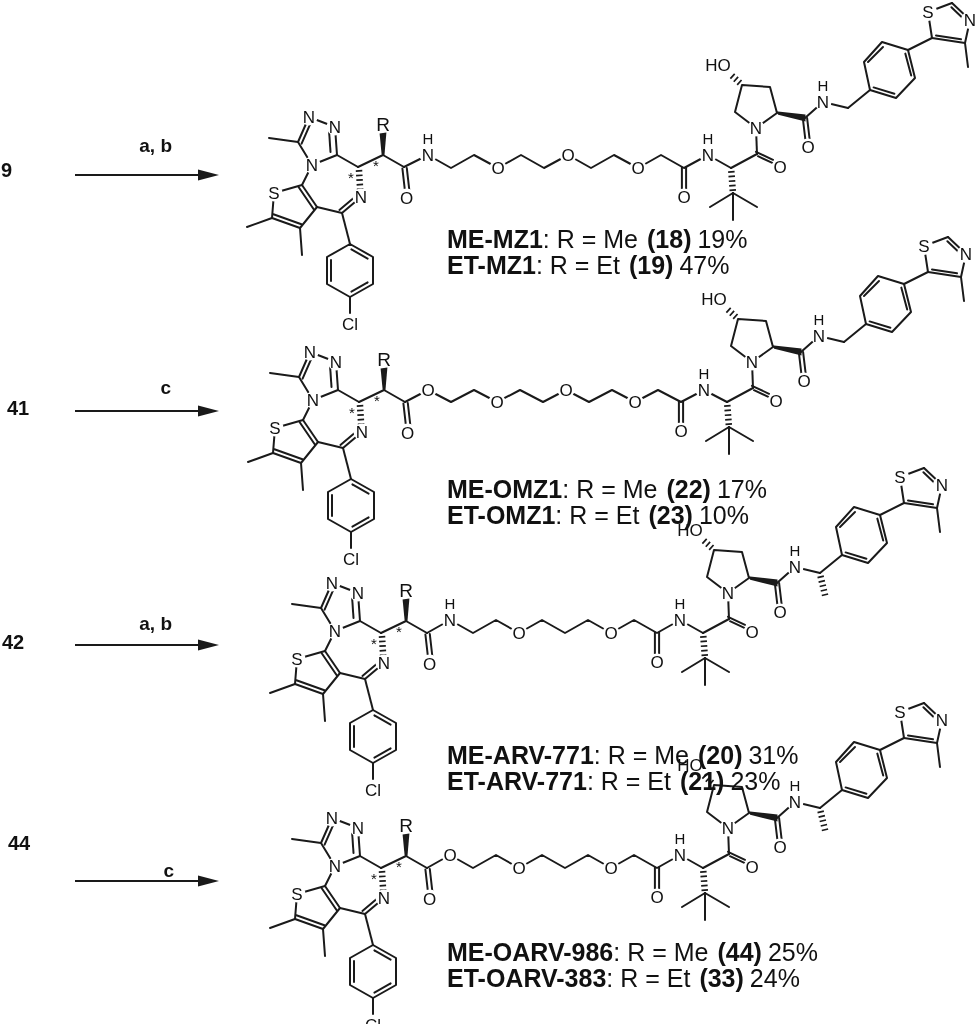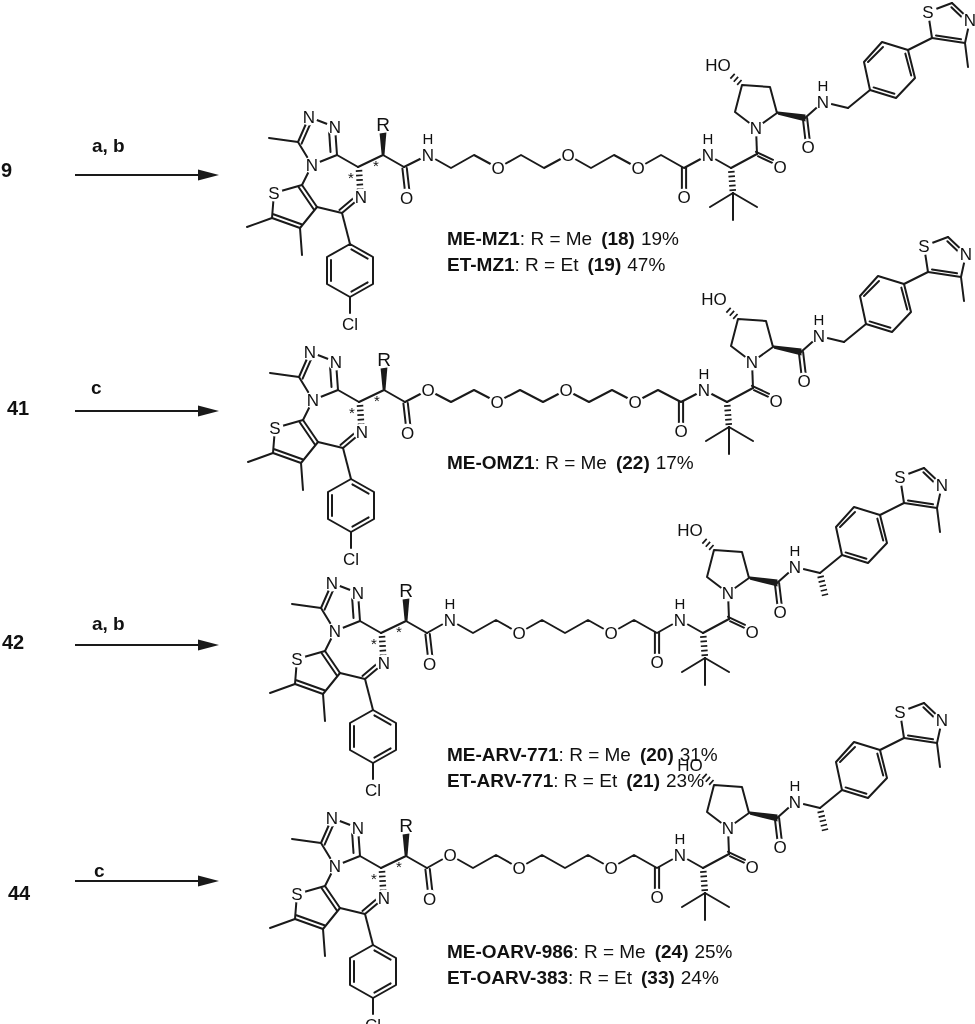--- a/index.html
+++ b/index.html
@@ -13,22 +13,22 @@
   .lc{fill:#ffffff;stroke:none;}
   .arrow{stroke:#1a1a1a;stroke-width:2.2;}
   .ah{fill:#1a1a1a;}
   text.at{font-family:"Liberation Sans",sans-serif;font-size:17px;fill:#111;
           text-anchor:middle;dominant-baseline:central;}
   text.ath{font-size:15px;}
   text.atr{font-size:19px;}
   text.ats{font-size:15px;}
   
   .rl{position:absolute;font-size:20px;font-weight:bold;white-space:nowrap;}
-  .cond{position:absolute;width:80px;text-align:left;font-size:19px;font-weight:bold;}
-  .cap{position:absolute;font-size:19px;line-height:26px;white-space:nowrap;}
+  .cond{position:absolute;width:80px;text-align:right;font-size:19px;font-weight:bold;}
+  .cap{position:absolute;font-size:25px;line-height:26px;white-space:nowrap;}
   .cname{font-weight:bold;}
   .cnum{font-weight:bold;margin-left:9px;}
   .cyield{margin-left:6px;}
 </style>
 </head>
 <body>
 
 <div class="page">
 
 <svg class="scheme-svg" width="975" height="1024" viewBox="0 0 975 1024" xmlns="http://www.w3.org/2000/svg" xmlns:xlink="http://www.w3.org/1999/xlink">
@@ -248,39 +248,40 @@
         <text class="at" x="680" y="855">N</text>
     <text class="at ath" x="680" y="838">H</text>
     <use href="#vhl-common" xlink:href="#vhl-common" transform="translate(703,868)"></use>
     <line class="hash" x1="820.5" y1="811" x2="825.5" y2="832"></line>
   </g>
 </svg>
 
 <div class="rl" style="left:1px;top:159px">9</div>
 <div class="rl" style="left:7px;top:397px">41</div>
 <div class="rl" style="left:2px;top:631px">42</div>
-<div class="rl" style="left:8px;top:882px">44</div>
+<div class="rl" style="left:8px;top:832px">44</div>
 
 <div class="cond" style="left:92px;top:135px">a, b</div>
 <div class="cond" style="left:91px;top:377px">c</div>
 <div class="cond" style="left:92px;top:613px">a, b</div>
 <div class="cond" style="left:94px;top:860px">c</div>
 
 <div class="cap" style="left:447px;top:226px">
   <div><span class="cname">ME-MZ1</span><span>: R = Me</span><span class="cnum">(18)</span><span class="cyield">19%</span></div>
   <div><span class="cname">ET-MZ1</span><span>: R = Et</span><span class="cnum">(19)</span><span class="cyield">47%</span></div>
 </div>
 
-<div class="cap" style="left:447px;top:450px">
+<div class="cap" style="left:447px;top:476px">
   <div><span class="cname">ME-OMZ1</span><span>: R = Me</span><span class="cnum">(22)</span><span class="cyield">17%</span></div>
+  <div><span class="cname">ET-OMZ1</span><span>: R = Et</span><span class="cnum">(23)</span><span class="cyield">10%</span></div>
 </div>
 
 <div class="cap" style="left:447px;top:742px">
   <div><span class="cname">ME-ARV-771</span><span>: R = Me</span><span class="cnum">(20)</span><span class="cyield">31%</span></div>
   <div><span class="cname">ET-ARV-771</span><span>: R = Et</span><span class="cnum">(21)</span><span class="cyield">23%</span></div>
 </div>
 
 <div class="cap" style="left:447px;top:939px">
-  <div><span class="cname">ME-OARV-986</span><span>: R = Me</span><span class="cnum">(24)</span><span class="cyield">25%</span></div>
+  <div><span class="cname">ME-OARV-986</span><span>: R = Me</span><span class="cnum">(44)</span><span class="cyield">25%</span></div>
   <div><span class="cname">ET-OARV-383</span><span>: R = Et</span><span class="cnum">(33)</span><span class="cyield">24%</span></div>
 </div>
 
 </div>
 
 </body></html>

